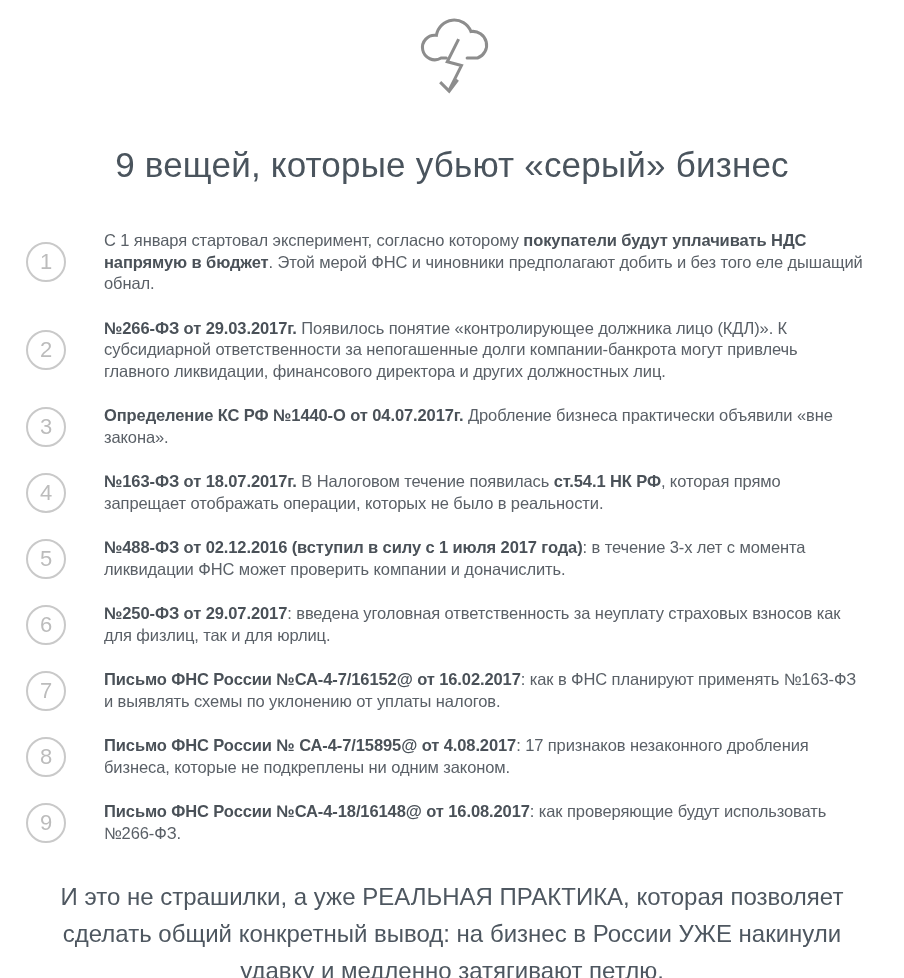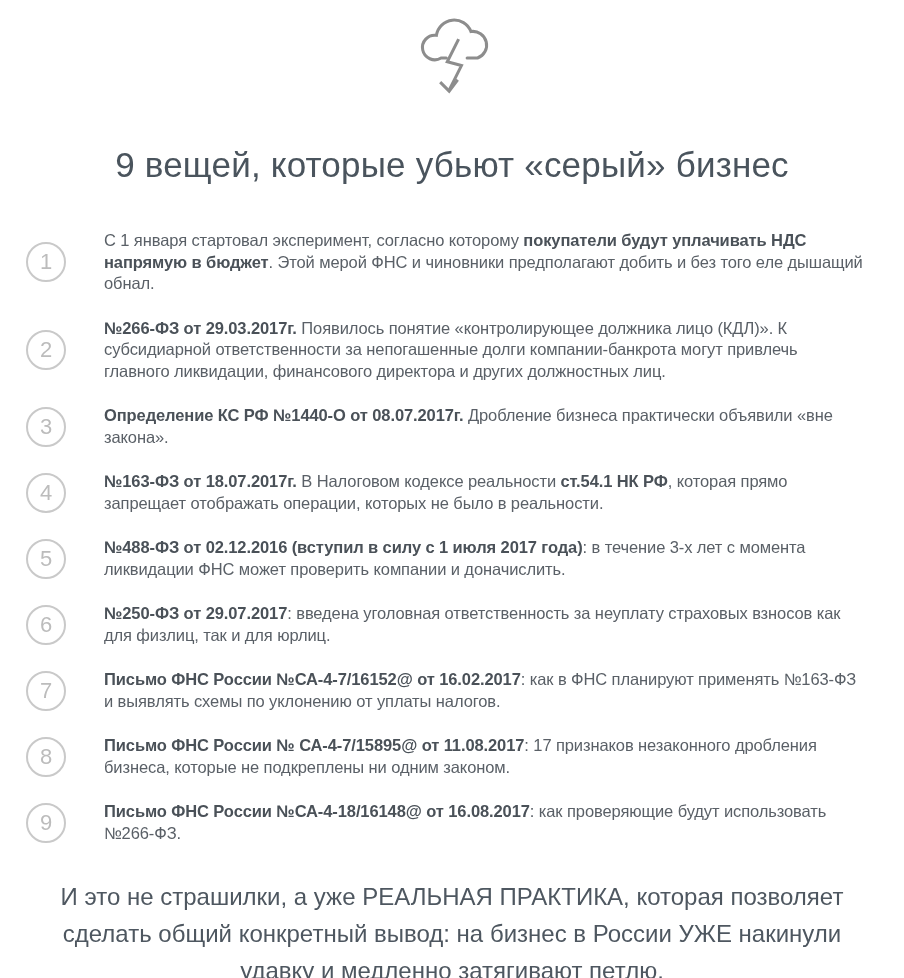--- a/index.html
+++ b/index.html
@@ -101,41 +101,41 @@
       <li class="item">
         <span class="num">1</span>
         <p class="item-text"><span class="seg-regular">С 1 января стартовал эксперимент, согласно которому </span><span class="seg-bold">покупатели будут уплачивать НДС напрямую в бюджет</span><span class="seg-regular">. Этой мерой ФНС и чиновники предполагают добить и без того еле дышащий обнал.</span></p>
       </li>
       <li class="item">
         <span class="num">2</span>
         <p class="item-text"><span class="seg-bold">№266-ФЗ от 29.03.2017г. </span><span class="seg-regular">Появилось понятие «контролирующее должника лицо (КДЛ)». К субсидиарной ответственности за непогашенные долги компании-банкрота могут привлечь главного ликвидации, финансового директора и других должностных лиц.</span></p>
       </li>
       <li class="item">
         <span class="num">3</span>
-        <p class="item-text"><span class="seg-bold">Определение КС РФ №1440-О от 08.07.2017г. </span><span class="seg-regular">Дробление бизнеса практически объявили «вне закона».</span></p>
+        <p class="item-text"><span class="seg-bold">Определение КС РФ №1440-О от 04.07.2017г. </span><span class="seg-regular">Дробление бизнеса практически объявили «вне закона».</span></p>
       </li>
       <li class="item">
         <span class="num">4</span>
-        <p class="item-text"><span class="seg-bold">№163-ФЗ от 18.07.2017г. </span><span class="seg-regular">В Налоговом кодексе реальности </span><span class="seg-bold">ст.54.1 НК РФ</span><span class="seg-regular">, которая прямо запрещает отображать операции, которых не было в реальности.</span></p>
+        <p class="item-text"><span class="seg-bold">№163-ФЗ от 18.07.2017г. </span><span class="seg-regular">В Налоговом течение появилась </span><span class="seg-bold">ст.54.1 НК РФ</span><span class="seg-regular">, которая прямо запрещает отображать операции, которых не было в реальности.</span></p>
       </li>
       <li class="item">
         <span class="num">5</span>
         <p class="item-text"><span class="seg-bold">№488-ФЗ от 02.12.2016 (вступил в силу с 1 июля 2017 года)</span><span class="seg-regular">: в течение 3-х лет с момента ликвидации ФНС может проверить компании и доначислить.</span></p>
       </li>
       <li class="item">
         <span class="num">6</span>
         <p class="item-text"><span class="seg-bold">№250-ФЗ от 29.07.2017</span><span class="seg-regular">: введена уголовная ответственность за неуплату страховых взносов как для физлиц, так и для юрлиц.</span></p>
       </li>
       <li class="item">
         <span class="num">7</span>
         <p class="item-text"><span class="seg-bold">Письмо ФНС России №СА-4-7/16152@ от 16.02.2017</span><span class="seg-regular">: как в ФНС планируют применять №163-ФЗ и выявлять схемы по уклонению от уплаты налогов.</span></p>
       </li>
       <li class="item">
         <span class="num">8</span>
-        <p class="item-text"><span class="seg-bold">Письмо ФНС России № СА-4-7/15895@ от 11.08.2017</span><span class="seg-regular">: 17 признаков незаконного дробления бизнеса, которые не подкреплены ни одним законом.</span></p>
+        <p class="item-text"><span class="seg-bold">Письмо ФНС России № СА-4-7/15895@ от 4.08.2017</span><span class="seg-regular">: 17 признаков незаконного дробления бизнеса, которые не подкреплены ни одним законом.</span></p>
       </li>
       <li class="item">
         <span class="num">9</span>
         <p class="item-text"><span class="seg-bold">Письмо ФНС России №СА-4-18/16148@ от 16.08.2017</span><span class="seg-regular">: как проверяющие будут использовать №266-ФЗ.</span></p>
       </li>
     </ol>
 
   <p class="footer-text">И это не страшилки, а уже РЕАЛЬНАЯ ПРАКТИКА, которая позволяет сделать общий конкретный вывод: на бизнес в России УЖЕ накинули удавку и медленно затягивают петлю.</p>
 
 </div>

